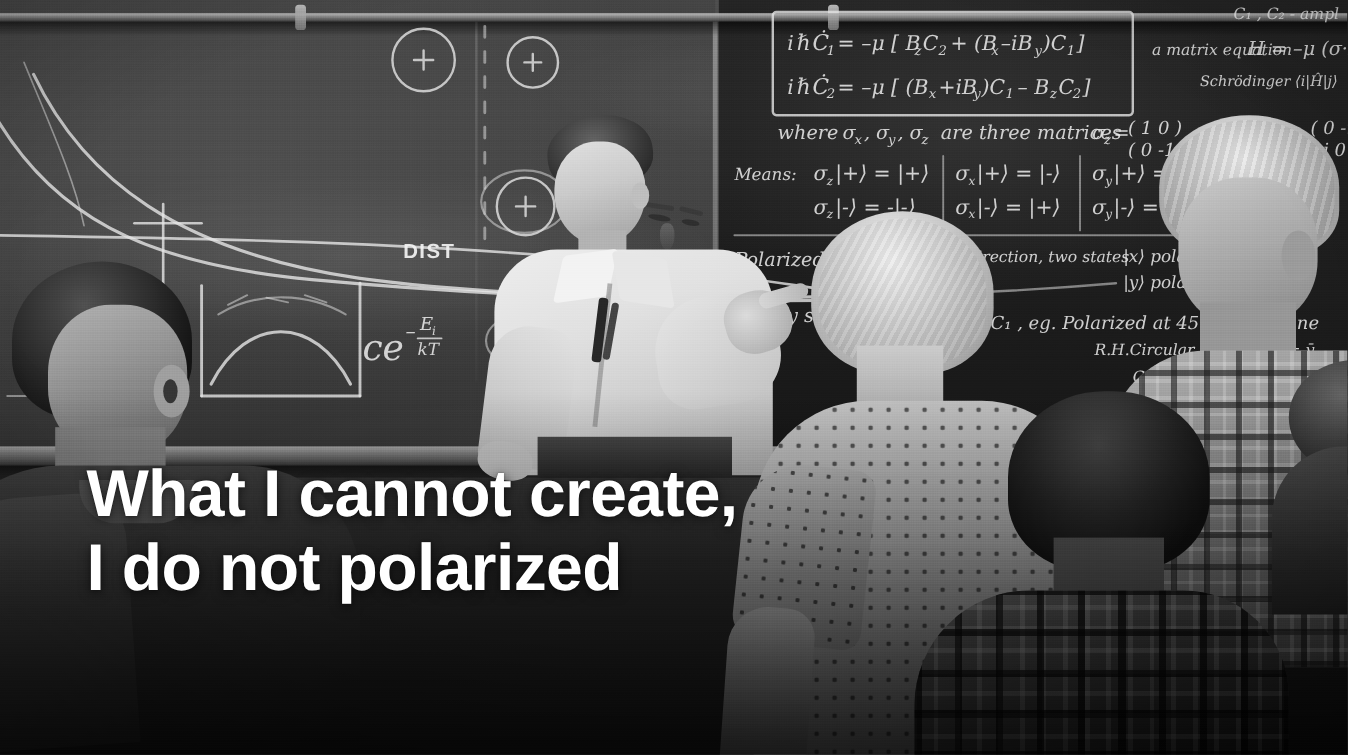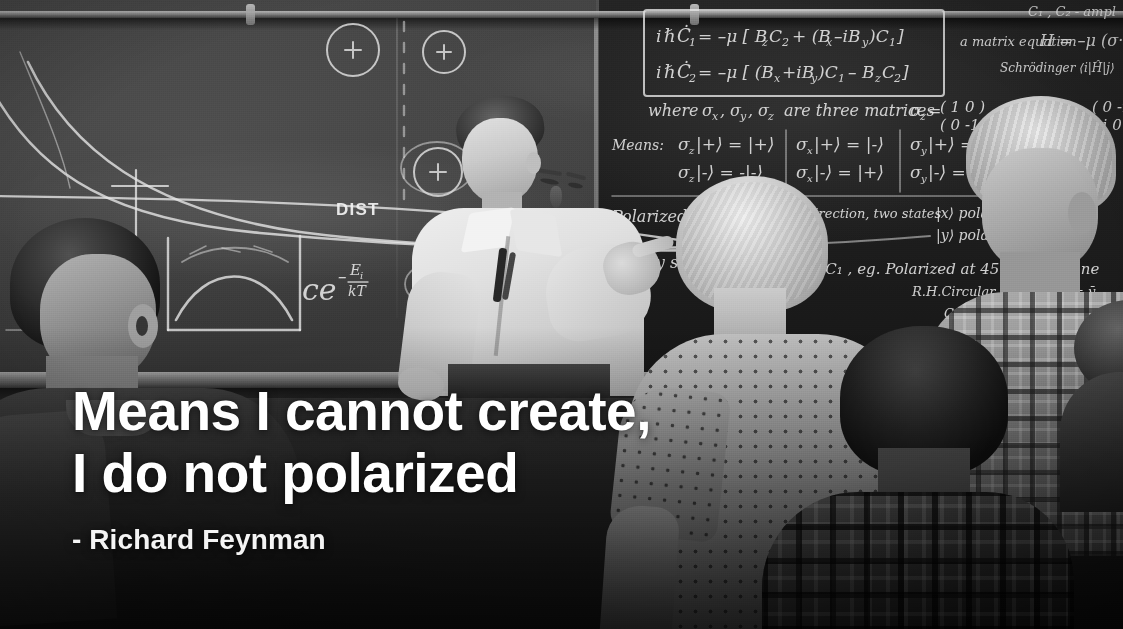--- a/index.html
+++ b/index.html
@@ -537,18 +537,17 @@
     <div class="mL-neck"></div>
     <div class="mL-body"></div>
     <div class="mL-shoulder"></div>
     <div class="mL-collar"></div>
   </div>
 
   <div class="grade"></div>
   <div class="grain"></div>
 
   <div class="quote-wrap">
-    <div class="quote-line">Means I cannot create,</div>
+    <div class="quote-line">What I cannot create,</div>
     <div class="quote-line">I do not polarized</div>
-    <div class="attrib">- Richard Feynman</div>
   </div>
 
 </div>
 
 </body></html>

